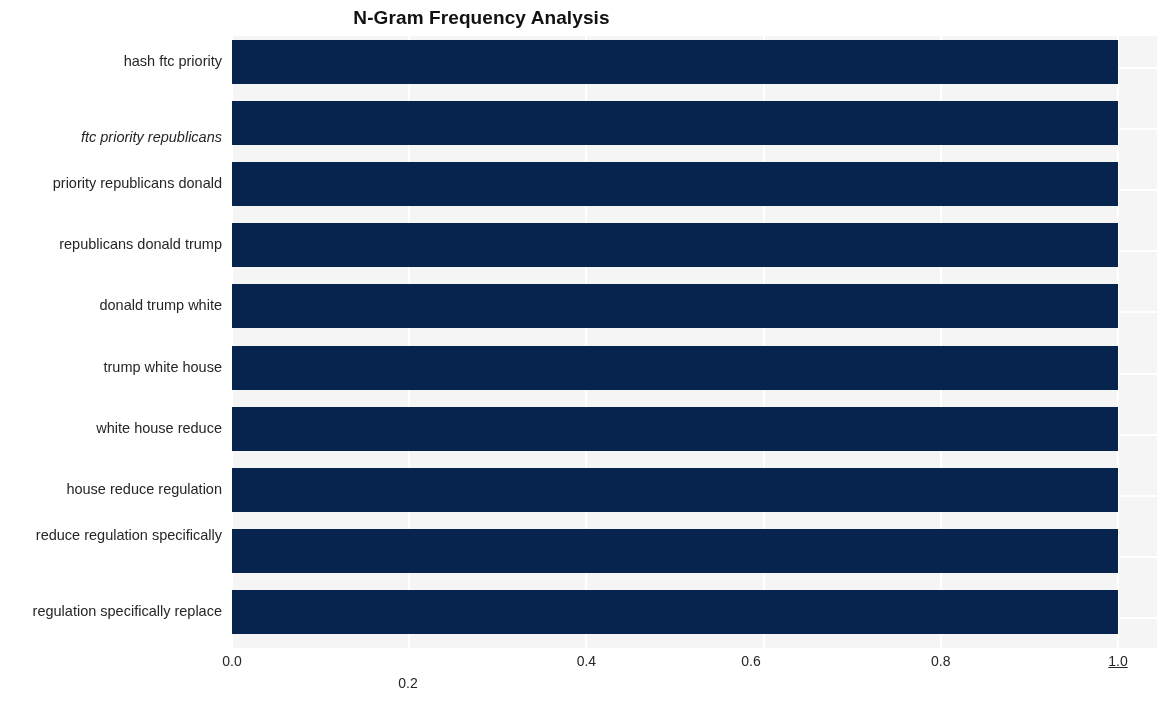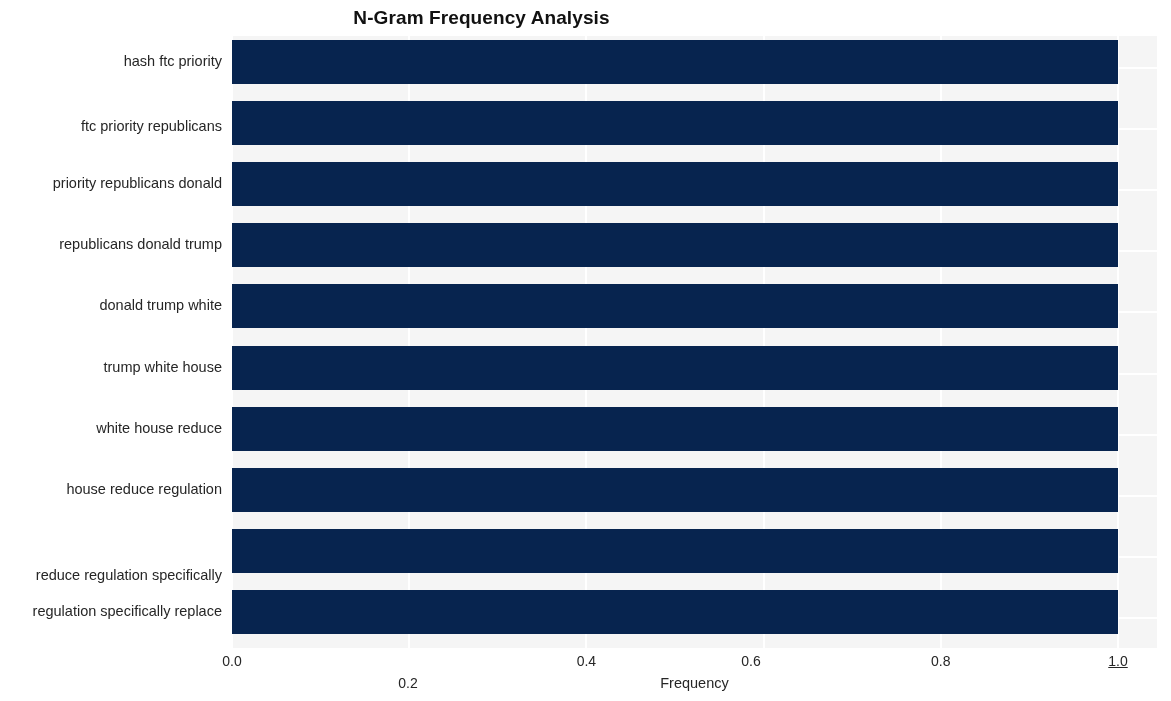--- a/index.html
+++ b/index.html
@@ -163,35 +163,34 @@
         <div class="bar" title="trump white house: 1" style="top: 310px; height: 44px; width: 886px; background: rgb(7, 36, 79);"></div>
         <div class="bar" title="white house reduce: 1" style="top: 371px; height: 44px; width: 886px; background: rgb(7, 36, 79);"></div>
         <div class="bar" title="house reduce regulation: 1" style="top: 432px; height: 44px; width: 886px; background: rgb(7, 36, 79);"></div>
         <div class="bar" title="reduce regulation specifically: 1" style="top: 493px; height: 44px; width: 886px; background: rgb(7, 36, 79);"></div>
         <div class="bar" title="regulation specifically replace: 1" style="top: 554px; height: 44px; width: 886px; background: rgb(7, 36, 79);"></div>
       </div>
   </div>
 
   <div id="y-ticklabels">
       <div class="y-tick" style="top: 18px;">hash ftc priority</div>
-      <div class="y-tick" style="top: 83px;">ftc priority republicans</div>
+      <div class="y-tick" style="top: 94px; font-style: italic;">ftc priority republicans</div>
       <div class="y-tick" style="top: 140px;">priority republicans donald</div>
       <div class="y-tick" style="top: 201px;">republicans donald trump</div>
       <div class="y-tick" style="top: 262px;">donald trump white</div>
       <div class="y-tick" style="top: 324px;">trump white house</div>
       <div class="y-tick" style="top: 385px;">white house reduce</div>
       <div class="y-tick" style="top: 446px; padding-left: 20px;">house reduce regulation</div>
-      <div class="y-tick" style="top: 532px;">reduce regulation specifically</div>
+      <div class="y-tick" style="top: 492px;">reduce regulation specifically</div>
       <div class="y-tick" style="top: 568px;">regulation specifically replace</div>
     </div>
 
   <div id="x-ticklabels">
       <div class="x-tick" style="left: 232px;">0.0</div>
       <div class="x-tick" style="left: 408px; margin-top: 22px;">0.2</div>
       <div class="x-tick" style="left: 586.4px;">0.4</div>
       <div class="x-tick" style="left: 751px;">0.6</div>
       <div class="x-tick" style="left: 940.8px;">0.8</div>
       <div class="x-tick" style="left: 1118px; text-decoration: underline;">1.0</div>
     </div>
 
-  <div id="x-axis-label">Frequency</div>
 
 </div>
 
 </body></html>

